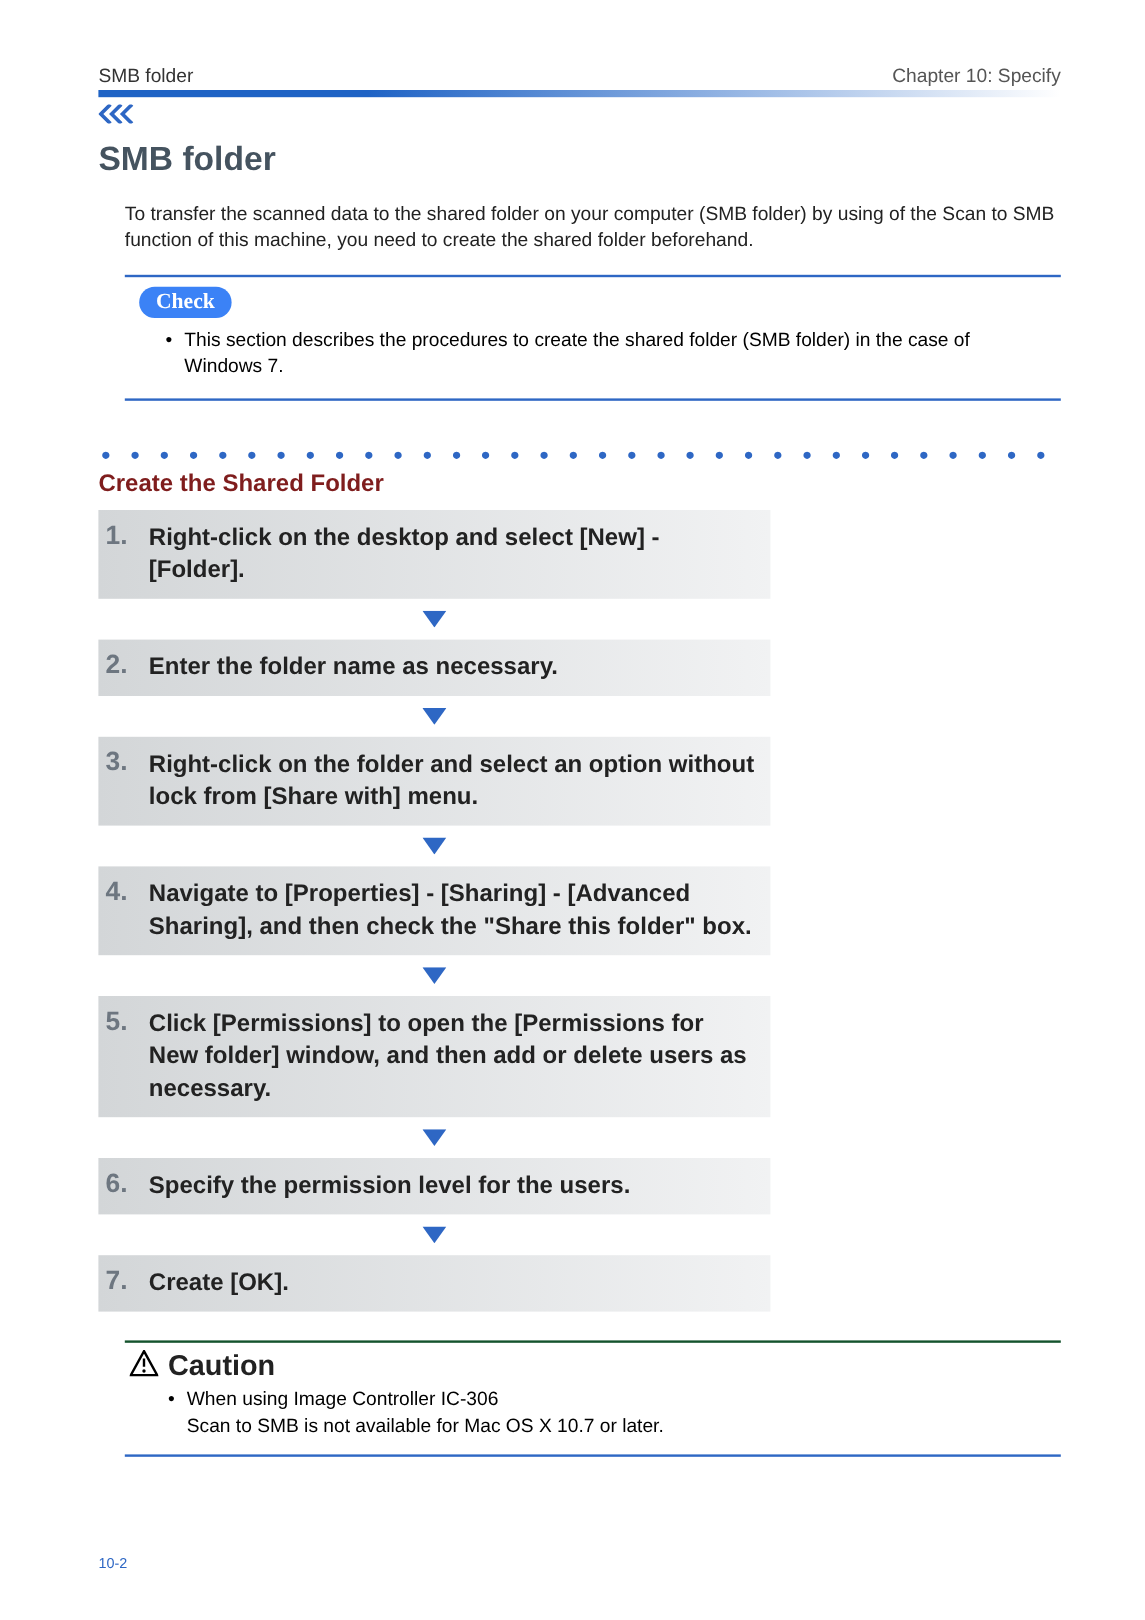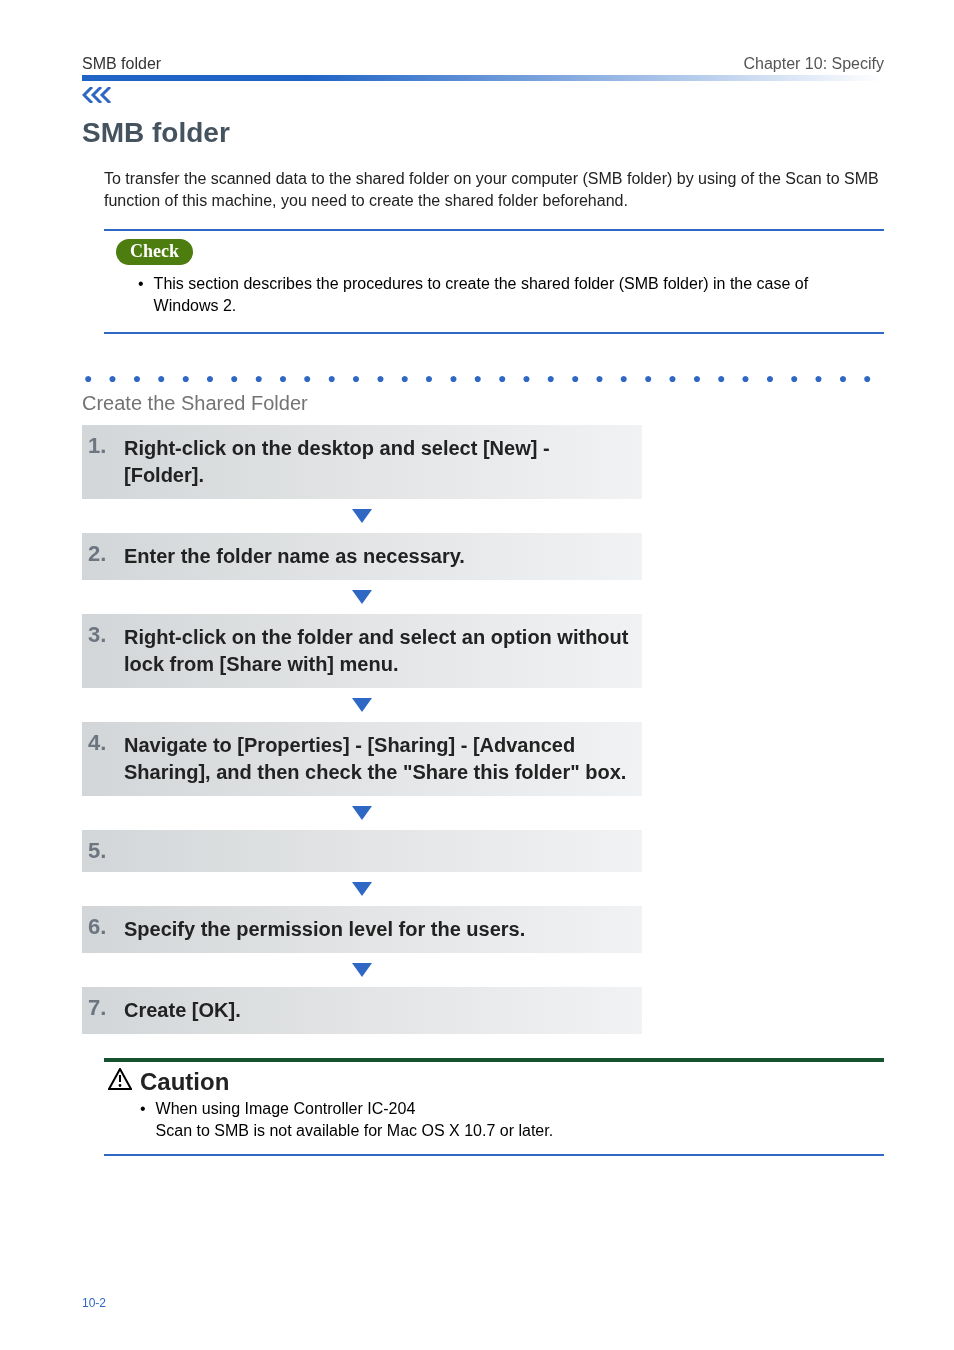--- a/index.html
+++ b/index.html
@@ -49,21 +49,21 @@
     color: #222;
   }
   .check-box {
     margin: 0 0 18px 22px;
     border-top: 2px solid #2e67c4;
     border-bottom: 2px solid #2e67c4;
     padding: 8px 12px 14px 12px;
   }
   .check-pill {
     display: inline-block;
-    background: #4d7c0f;
+    background: #3b82f6;
     color: #fff;
     font-family: Georgia, 'Times New Roman', serif;
     font-weight: 700;
     font-size: 18px;
     padding: 2px 14px 3px 14px;
     border-radius: 14px;
     margin-bottom: 6px;
   }
   .check-content {
     display: flex;
@@ -78,22 +78,22 @@
     margin: 18px 0 6px 0;
     padding-left: 2px;
     letter-spacing: 6px;
     color: #2e67c4;
     font-size: 14px;
     white-space: nowrap;
     overflow: hidden;
   }
   h2.sub-heading {
     font-size: 20px;
-    font-weight: 400;
-    color: #737373;
+    font-weight: 700;
+    color: #7f1d1d;
     margin: 0 0 10px 0;
   }
   .steps {
     width: 560px;
   }
   .step {
     display: flex;
     align-items: flex-start;
     gap: 8px;
     padding: 8px 10px 10px 6px;
@@ -118,21 +118,21 @@
   }
   .arrow-sep {
     height: 28px;
     display: flex;
     justify-content: center;
     align-items: center;
     margin: 3px 0 3px 0;
   }
   .caution-box {
     margin: 24px 0 0 22px;
-    border-top: 4px solid #14532d;
+    border-top: 2px solid #14532d;
     border-bottom: 2px solid #2e67c4;
     padding: 6px 12px 12px 4px;
   }
   .caution-header {
     display: flex;
     align-items: center;
     gap: 8px;
     font-size: 24px;
     font-weight: 700;
     color: #222;
@@ -175,21 +175,21 @@
     </svg>
   </div>
 
   <h1 class="section-heading">SMB folder</h1>
   <p class="intro">To transfer the scanned data to the shared folder on your computer (SMB folder) by using of the Scan to SMB function of this machine, you need to create the shared folder beforehand.</p>
 
   <div class="check-box">
     <span class="check-pill">Check</span>
     <div class="check-content">
       <span class="bullet">•</span>
-      <span>This section describes the procedures to create the shared folder (SMB folder) in the case of Windows 2.</span>
+      <span>This section describes the procedures to create the shared folder (SMB folder) in the case of Windows 7.</span>
     </div>
   </div>
 
   <div class="dot-row">● ● ● ● ● ● ● ● ● ● ● ● ● ● ● ● ● ● ● ● ● ● ● ● ● ● ● ● ● ● ● ● ● ● ● ● ● ● ● ● ● ● ● ●</div>
   <h2 class="sub-heading">Create the Shared Folder</h2>
 
   <div class="steps">
     <div class="step">
       <span class="step-num">1.</span>
       <span class="step-text">Right-click on the desktop and select [New] - [Folder].</span>
@@ -225,20 +225,21 @@
       <span class="step-text">Navigate to [Properties] - [Sharing] - [Advanced Sharing], and then check the "Share this folder" box.</span>
     </div>
     <div class="arrow-sep">
       <svg width="20" height="14">
           <polygon points="0,0 20,0 10,14" fill="#2e67c4"></polygon>
         </svg>
     </div>
 
     <div class="step">
       <span class="step-num">5.</span>
+      <span class="step-text">Click [Permissions] to open the [Permissions for New folder] window, and then add or delete users as necessary.</span>
     </div>
     <div class="arrow-sep">
       <svg width="20" height="14">
           <polygon points="0,0 20,0 10,14" fill="#2e67c4"></polygon>
         </svg>
     </div>
 
     <div class="step">
       <span class="step-num">6.</span>
       <span class="step-text">Specify the permission level for the users.</span>
@@ -262,21 +263,21 @@
           <polygon points="12,1 23,21 1,21" fill="none" stroke="#000" stroke-width="2"></polygon>
           <line x1="12" y1="7" x2="12" y2="14" stroke="#000" stroke-width="2"></line>
           <circle cx="12" cy="17.5" r="1.4" fill="#000"></circle>
         </svg>
       </span>
       <span>Caution</span>
     </div>
     <div class="caution-list">
       <span class="bullet">•</span>
       <span>
-        <span>When using Image Controller IC-204</span><br>
+        <span>When using Image Controller IC-306</span><br>
         <span>Scan to SMB is not available for Mac OS X 10.7 or later.</span>
       </span>
     </div>
   </div>
 
   <hr class="footer-rule">
   <div class="page-num">10-2</div>
 
 </div>
 

